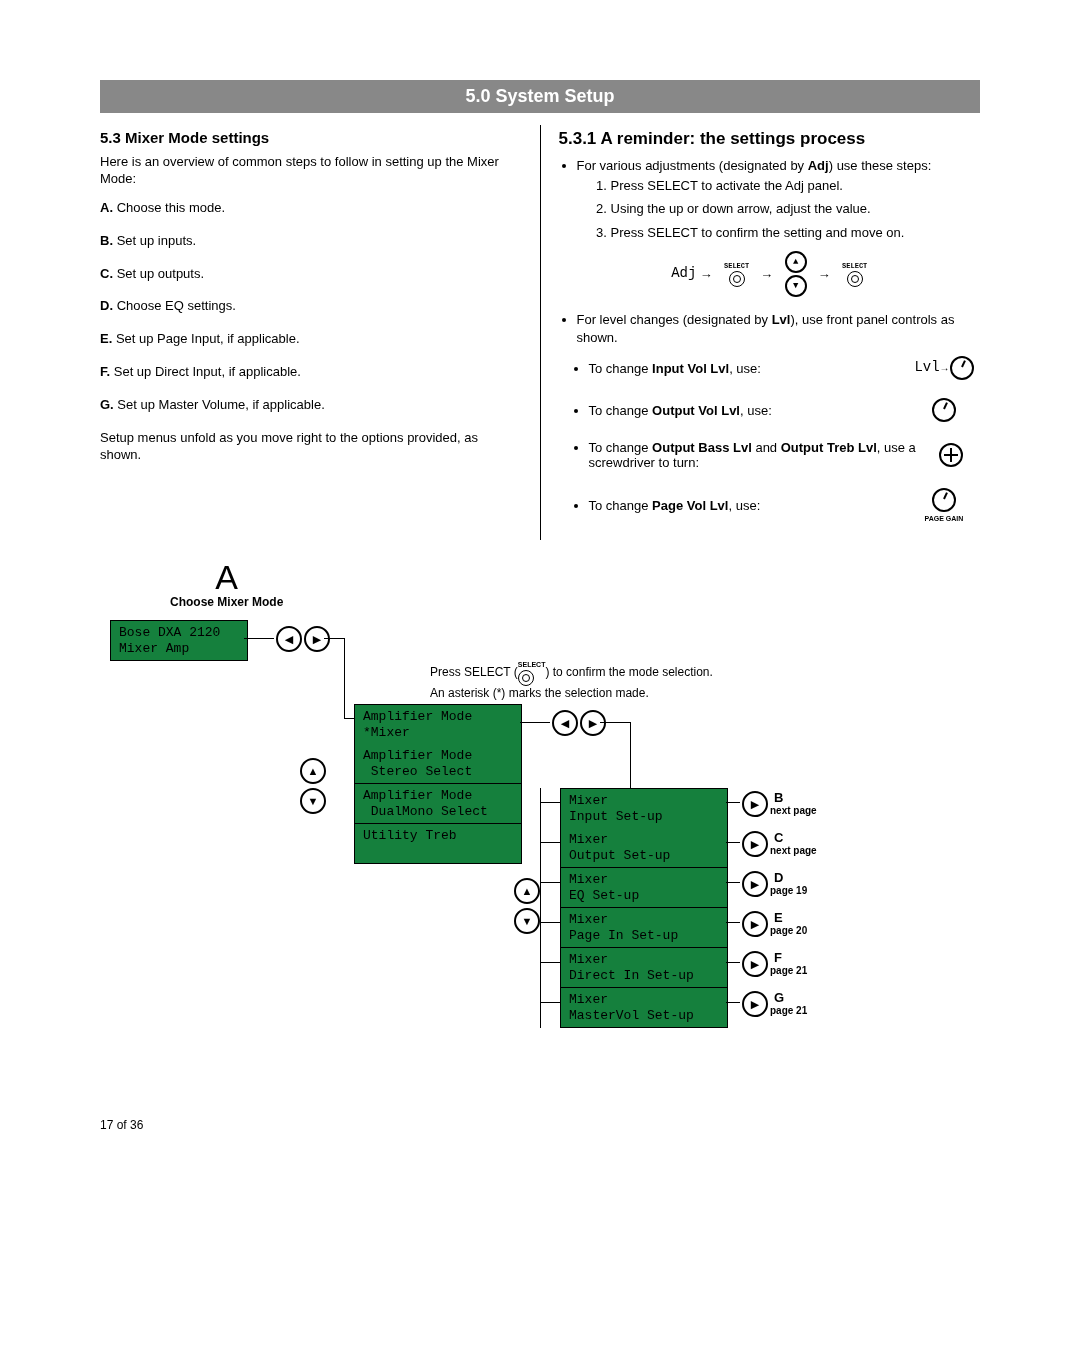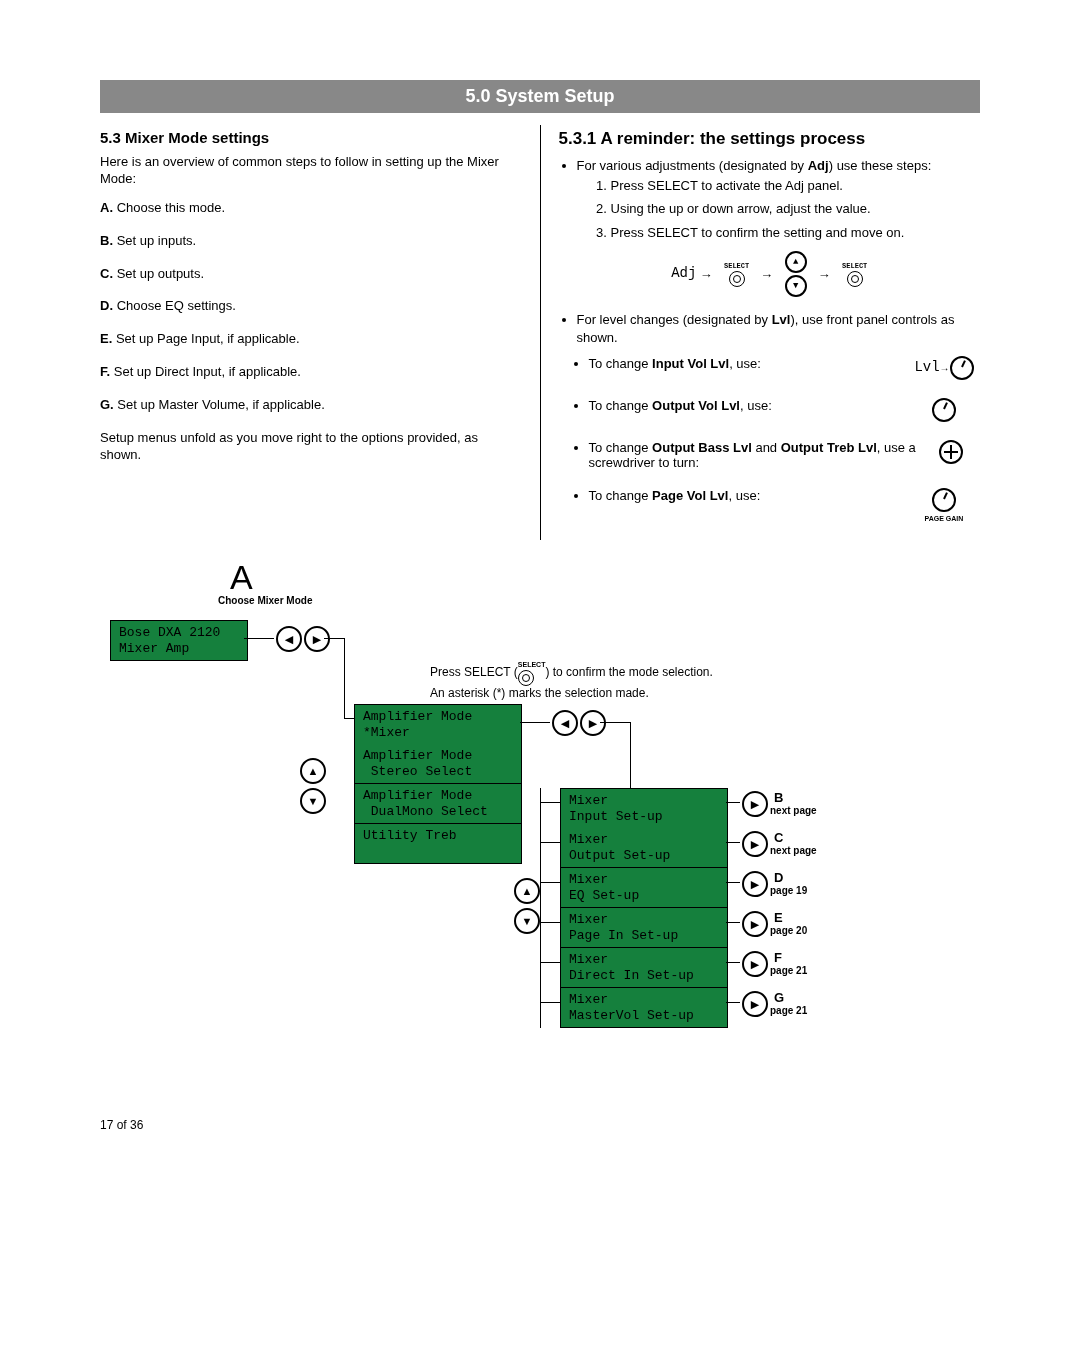--- a/index.html
+++ b/index.html
@@ -79,25 +79,24 @@
     position: absolute;
   }
   .big-a {
     position: absolute;
     font-family: Arial, sans-serif;
     font-size: 34px;
     font-weight: normal;
     text-align: center;
   }
   .big-a .sub {
-    font-size: 10px;
+    font-size: 12px;
     font-weight: bold;
     display: block;
     margin-top: -2px;
-    margin-left: 48px;
   }
   .nav-btn {
     display: inline-flex;
     align-items: center;
     justify-content: center;
     width: 22px;
     height: 22px;
     border: 2px solid #000;
     border-radius: 50%;
     font-size: 11px;
@@ -151,21 +150,21 @@
     content:""; position:absolute; width:6px; height:6px; border:1px solid #000; border-radius:50%;
     top:3px; left:3px;
   }
   .select-lbl { font-size:7px; font-weight:bold; display:block; text-align:center; margin-bottom:1px;}
   .adj-diag {
     text-align:center; margin: 6px 0 14px 0;
     font-family: "Courier New", monospace;
   }
   .adj-diag .arrow { margin: 0 6px; }
   .lvl-row {
-    display:flex; justify-content:space-between; align-items:flex-start;
+    display:flex; justify-content:space-between; align-items:center;
     padding-right: 6px;
   }
   .lvl-row .icon-cell { width: 60px; text-align:center; font-size:10px;}
   .page-gain-lbl { font-size:7px; font-weight:bold; display:block; text-align:center; margin-top:3px;}
   .pgnum { text-align:left; font-size:12px; margin-top: 40px; }
   .link-lbl {
     position:absolute; font-size:11px;
   }
   .link-lbl b { font-size:13px; font-weight:bold; display:inline; margin-left:4px;}
   .link-lbl .pg { font-size:10px; font-weight:bold; display:block;}

